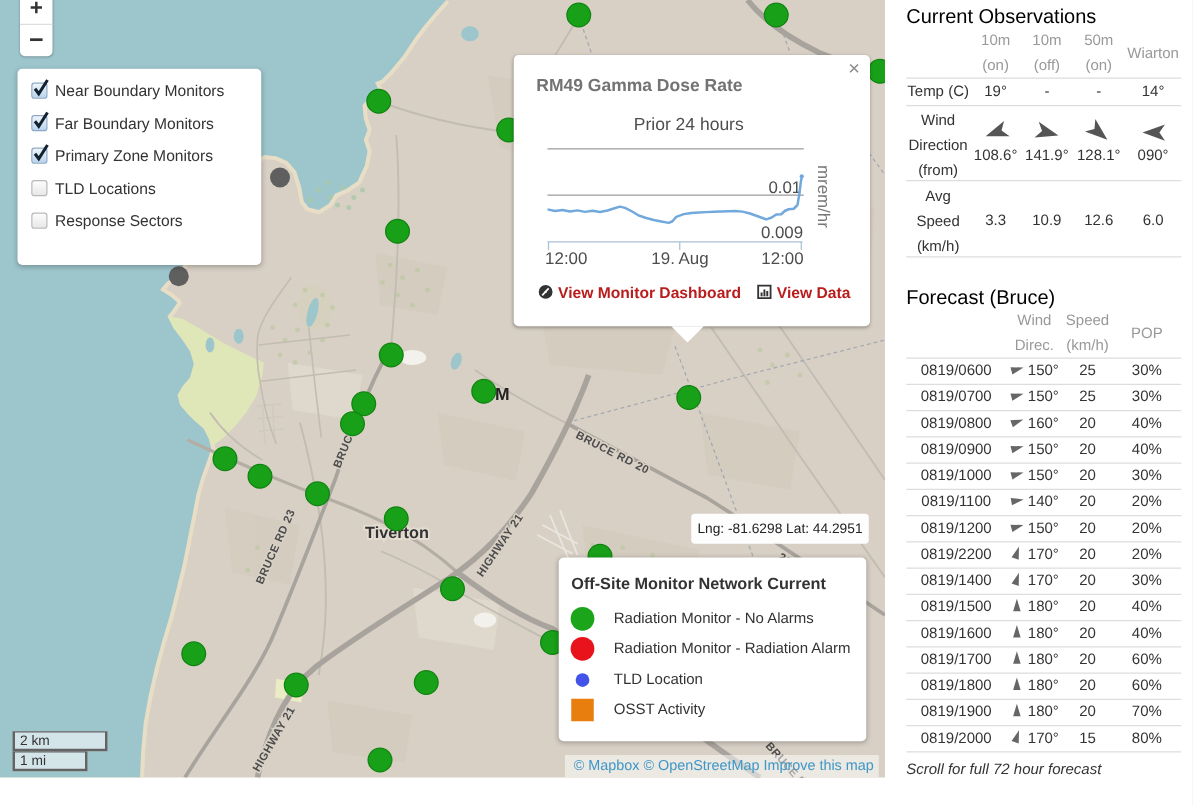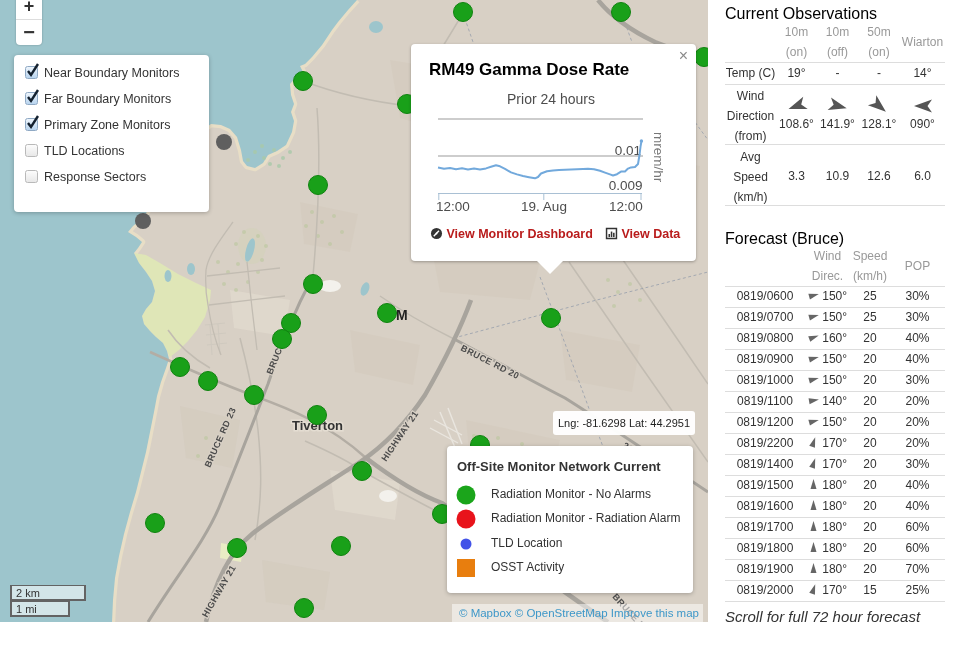--- a/index.html
+++ b/index.html
@@ -21,21 +21,21 @@
   .cbx .box{position:absolute;left:0;top:0;width:11px;height:11px;border-radius:2.5px;
     border:1px solid #8fa9c4;background:linear-gradient(#eef5fc,#b8d4ef);}
   .cbx.un .box{border:1px solid #b9b9b9;background:linear-gradient(#fcfcfc,#e8e8e8);}
   .cbx svg{position:absolute;left:0px;top:-4px;overflow:visible;}
   
   #popup{left:411px;top:44px;width:285px;height:217px;position:absolute;background:#fff;
     border-radius:4px;box-shadow:0 1px 3px rgba(0,0,0,.3);}
   #popup .tip{position:absolute;left:126px;top:217px;width:0;height:0;
     border-left:13px solid transparent;border-right:13px solid transparent;border-top:13px solid #fff;}
   #popup .close{position:absolute;right:8px;top:3px;font-size:16px;color:#8a8a8a;}
-  #popup .title{position:absolute;left:18px;top:16px;font-size:17px;font-weight:bold;color:#000000;}
+  #popup .title{position:absolute;left:18px;top:16px;font-size:14px;font-weight:bold;color:#737373;}
   #popup .foot{position:absolute;top:183px;font-size:12.5px;font-weight:bold;color:#b91c1c;white-space:nowrap;}
   
   #coords{position:absolute;left:553px;top:411px;width:142px;height:24px;background:rgba(255,255,255,0.96);
     border-radius:3px;font-size:11px;color:#222;text-align:center;line-height:24px;white-space:nowrap;}
   
   #mlegend{left:447px;top:446px;width:246px;height:147px;}
   #mlegend .t{position:absolute;left:10px;top:13px;font-size:13px;font-weight:bold;color:#333;}
   .mrow{position:absolute;left:6px;height:20px;font-size:12px;color:#333;}
   .mrow .lab{position:absolute;left:38px;top:2px;white-space:nowrap;}
   
@@ -46,21 +46,21 @@
     font-size:11.5px;color:#3d97c8;line-height:18px;text-align:right;padding-right:4px;box-sizing:border-box;white-space:nowrap;}
   
   #sidebar{position:absolute;left:710px;top:0;width:244px;height:645px;font-size:12px;color:#333;}
   .sbtitle{position:absolute;left:15px;font-size:16px;color:#000;}
   .hline{position:absolute;left:15px;width:220px;height:0;border-top:1px solid #ddd;}
   .gray{color:#999;}
   .cell{position:absolute;text-align:center;line-height:20px;}
   .frow{position:absolute;left:15px;width:220px;height:21px;line-height:21px;border-bottom:1px solid #ddd;}
   .frow span{display:inline-block;text-align:center;vertical-align:top;}
   .fc1{width:80px;} .fc2{width:45px;} .fc3{width:40px;} .fc4{width:55px;}
-  .note{position:absolute;left:15px;font-style:italic;font-size:15px;color:#333;}
+  .note{position:absolute;left:15px;font-style:italic;font-size:12px;color:#333;}
 </style>
 </head>
 <body>
 <div id="page">
   <div id="map">
     <svg id="mapsvg" width="708" height="622" viewBox="0 0 708 622">
 
       <g fill="#cdc3b2" opacity="0.25">
         <polygon points="390,60 500,78 520,125 470,140 400,118"></polygon>
         <polygon points="430,240 540,262 530,300 440,292"></polygon>
@@ -398,16 +398,16 @@
             <path d="M-4.5,-3 L5.5,0 L-4.5,3 Z" fill="#666" transform="rotate(-90)"></path>
           </svg> 180°</span><span class="fc3">20</span><span class="fc4">60%</span></div>
     <div class="frow" style="top:538px;"><span class="fc1">0819/1800</span><span class="fc2"><svg width="11" height="11" viewBox="-5.5 -5.5 11 11" style="vertical-align:-1px;overflow:visible">
             <path d="M-4.5,-3 L5.5,0 L-4.5,3 Z" fill="#666" transform="rotate(-90)"></path>
           </svg> 180°</span><span class="fc3">20</span><span class="fc4">60%</span></div>
     <div class="frow" style="top:559px;"><span class="fc1">0819/1900</span><span class="fc2"><svg width="11" height="11" viewBox="-5.5 -5.5 11 11" style="vertical-align:-1px;overflow:visible">
             <path d="M-4.5,-3 L5.5,0 L-4.5,3 Z" fill="#666" transform="rotate(-90)"></path>
           </svg> 180°</span><span class="fc3">20</span><span class="fc4">70%</span></div>
     <div class="frow" style="top:580px;"><span class="fc1">0819/2000</span><span class="fc2"><svg width="11" height="11" viewBox="-5.5 -5.5 11 11" style="vertical-align:-1px;overflow:visible">
             <path d="M-4.5,-3 L5.5,0 L-4.5,3 Z" fill="#666" transform="rotate(-72)"></path>
-          </svg> 170°</span><span class="fc3">15</span><span class="fc4">25%</span></div>
+          </svg> 170°</span><span class="fc3">15</span><span class="fc4">80%</span></div>
     <div class="note" style="top:608px;">Scroll for full 72 hour forecast</div>
   </div>
 </div>
 
 </body></html>

